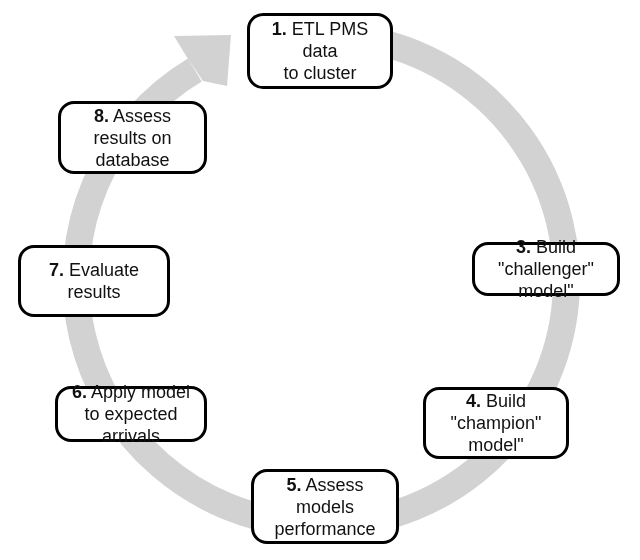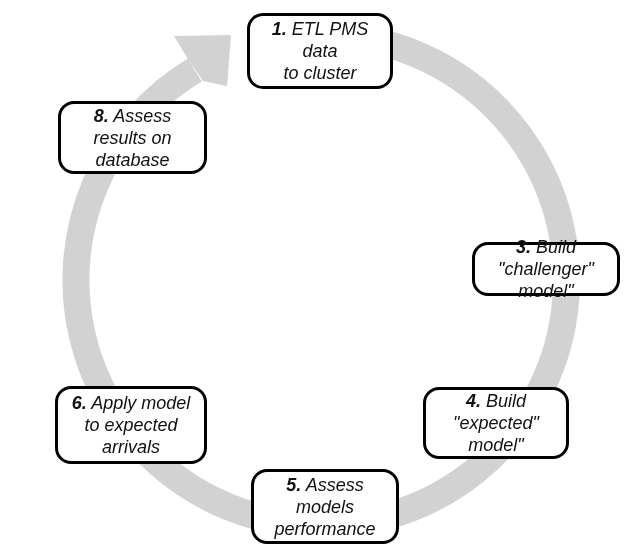--- a/index.html
+++ b/index.html
@@ -11,21 +11,20 @@
     width: 640px;
     height: 560px;
     font-family: "Liberation Sans", sans-serif;
   }
   .diagram {
     position: relative;
     width: 640px;
     height: 560px;
     overflow: hidden;
     background: #ffffff;
-    font-style: italic;
   }
   .cycle-svg {
     position: absolute;
     left: 0;
     top: 0;
     width: 640px;
     height: 560px;
   }
   .step-box {
     position: absolute;
@@ -69,36 +68,40 @@
 
 
   <div class="step-box" style="left:472px;top:242px;width:148px;height:54px">
     <div class="box-label"><b>3.</b><span class="txt"> Build
 "challenger"
 model"</span></div>
   </div>
 
   <div class="step-box" style="left:423px;top:387px;width:146px;height:72px">
     <div class="box-label"><b>4.</b><span class="txt"> Build
-"expected"
+"champion"
 model"</span></div>
   </div>
 
   <div class="step-box" style="left:251px;top:469px;width:148px;height:75px">
     <div class="box-label"><b>5.</b><span class="txt"> Assess
 models
 performance</span></div>
   </div>
 
-  <div class="step-box" style="left:55px;top:386px;width:152px;height:78px">
+  <div class="step-box" style="left:55px;top:386px;width:152px;height:56px">
     <div class="box-label"><b>6.</b><span class="txt"> Apply model
 to expected
 arrivals</span></div>
   </div>
 
+  <div class="step-box" style="left:18px;top:245px;width:152px;height:72px">
+    <div class="box-label"><b>7.</b><span class="txt"> Evaluate
+results</span></div>
+  </div>
 
   <div class="step-box" style="left:58px;top:101px;width:149px;height:73px">
     <div class="box-label"><b>8.</b><span class="txt"> Assess
 results on
 database</span></div>
   </div>
 
 </div>
 
 </body></html>

